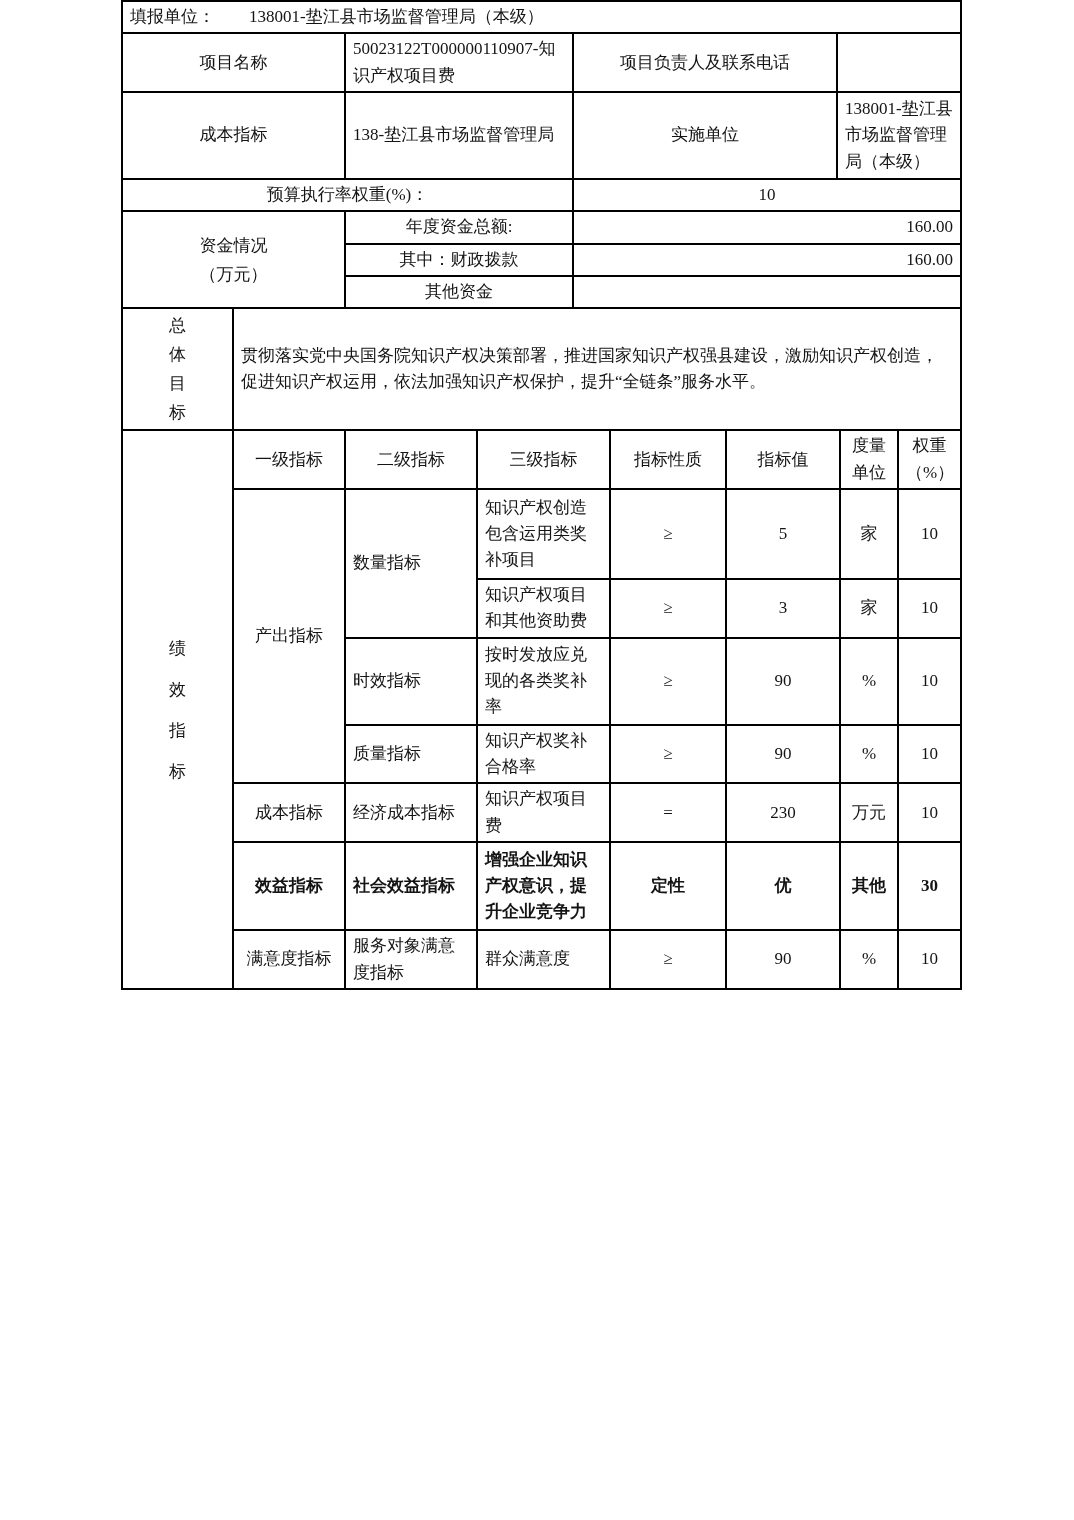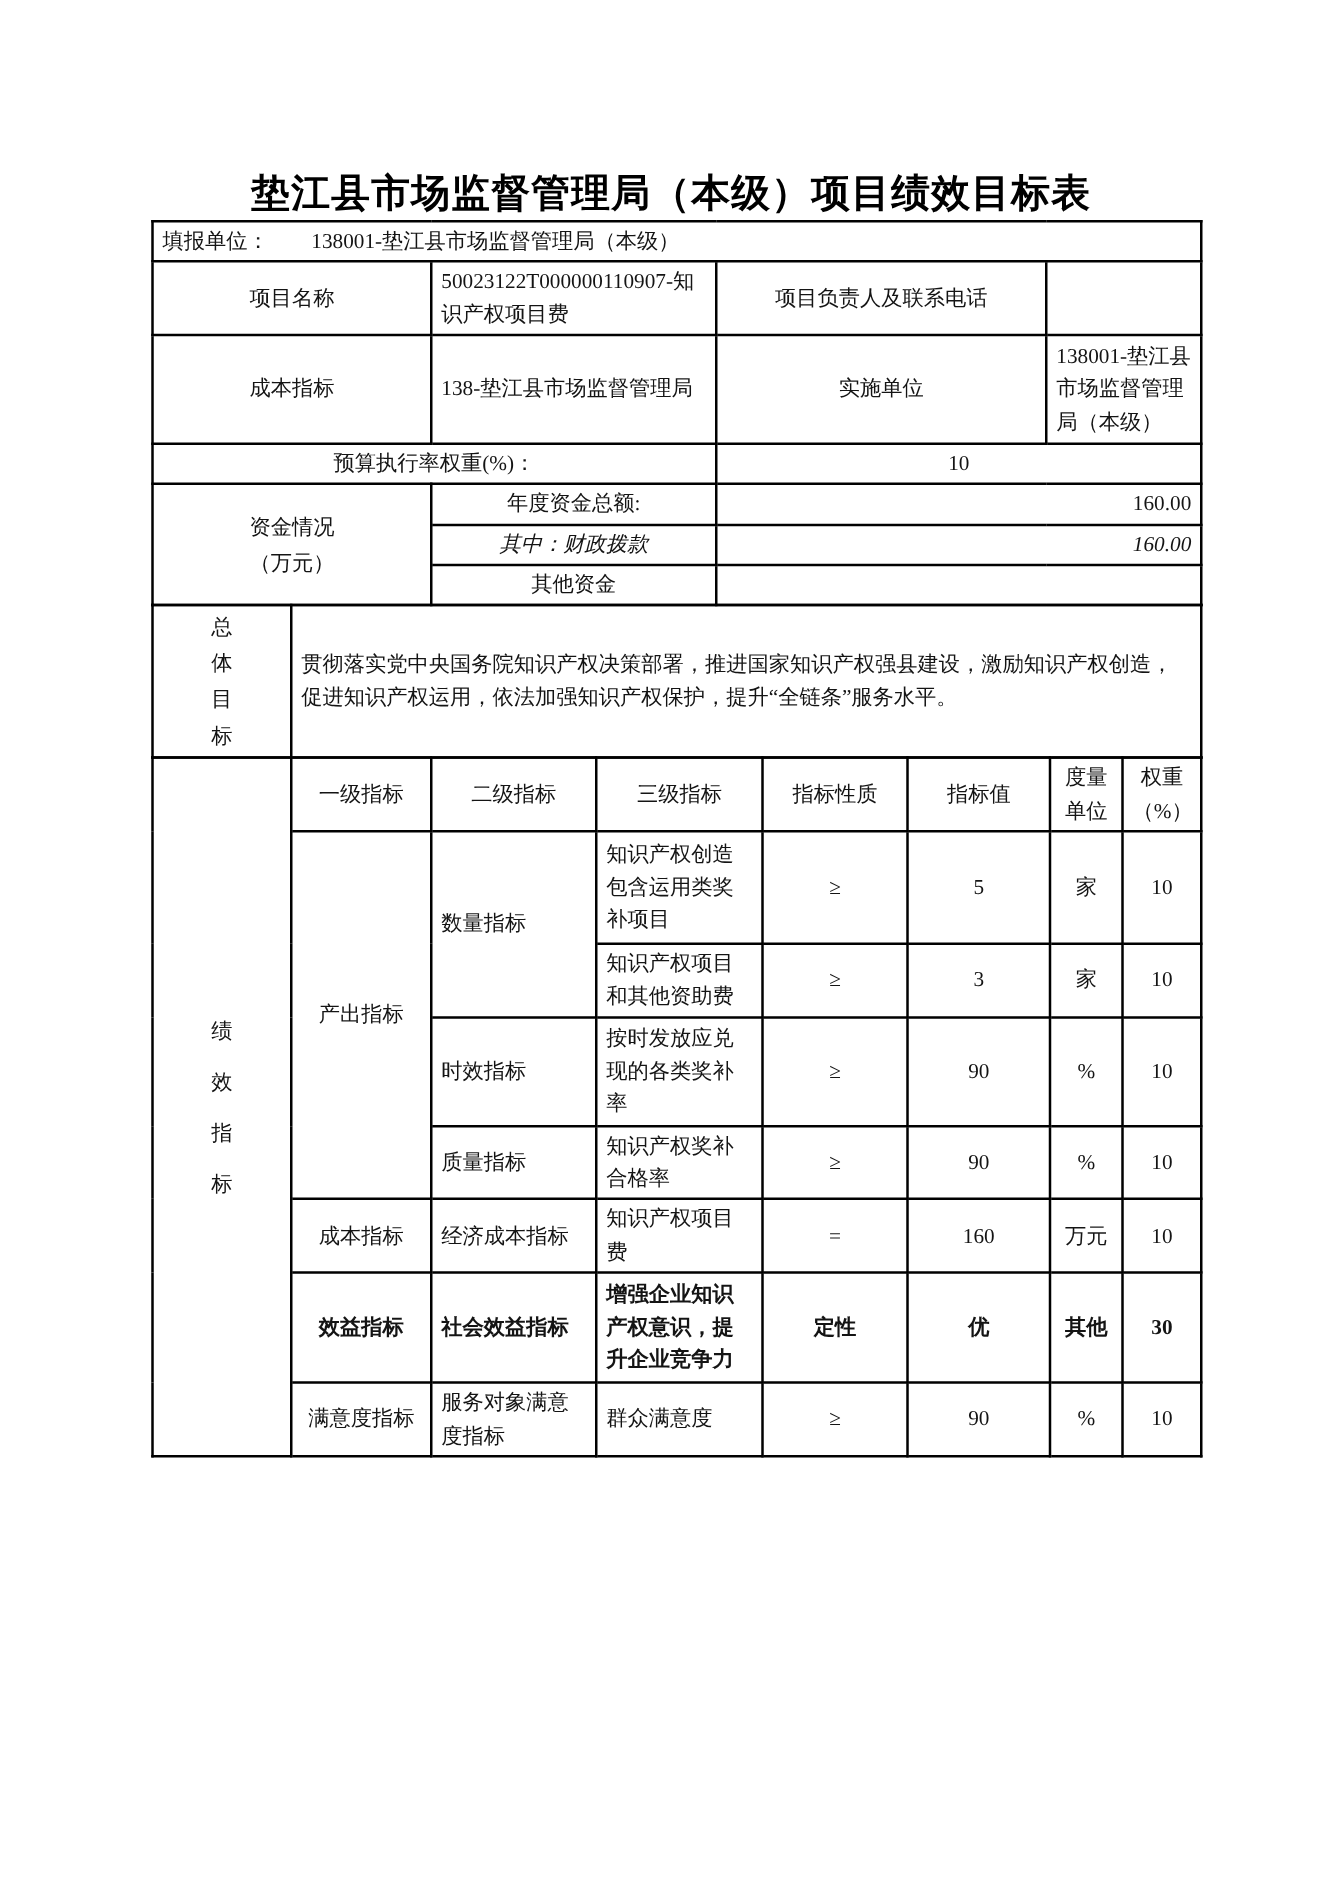--- a/index.html
+++ b/index.html
@@ -56,38 +56,37 @@
   .goal-chars span { line-height: 29px; }
   .perf-chars span { line-height: 41px; }
   .goal-text { line-height: 38px; padding: 4px 13px; }
   .funds-label span { display: block; line-height: 29px; text-align: center; }
   
   .hA1 td { height: 28px; }
   .hA2 td { height: 57px; }
   .hA3 td { height: 87px; }
   .hA4 td { height: 26px; }
   .hA5 td { height: 26px; }
-  .hA6 td { height: 28px; font-style: italic; }
+  .hA6 td { height: 28px; }
   .hA7 td { height: 29px; }
   .hB1 td { height: 118px; }
   .hC0 td { height: 53px; }
   .hC1 td { height: 90px; }
   .hC2 td { height: 57px; }
   .hC3 td { height: 87px; }
   .hC4 td { height: 56px; }
   .hC5 td { height: 57px; }
   .hC6 td { height: 88px; font-weight: bold; }
   .hC7 td { height: 54px; }
 </style>
 </head>
 <body>
 
 <div class="page">
 
-  <h1 class="page-title">垫江县市场监督管理局（本级）项目绩效目标表</h1>
 
   <table class="tbl">
     <colgroup>
       <col style="width:223px">
         <col style="width:228px">
         <col style="width:264px">
         <col style="width:124px">
     </colgroup>
     <tbody>
         <tr class="hA1">
@@ -205,21 +204,21 @@
       <td class="ac">≥</td>
       <td class="ac">90</td>
       <td class="ac">%</td>
       <td class="ac">10</td>
     </tr>
     <tr class="hC5">
       <td class="ac">成本指标</td>
       <td class="al">经济成本指标</td>
       <td class="al lh30">知识产权项目费</td>
       <td class="ac">=</td>
-      <td class="ac">160</td>
+      <td class="ac">230</td>
       <td class="ac">万元</td>
       <td class="ac">10</td>
     </tr>
     <tr class="hC6">
       <td class="ac">效益指标</td>
       <td class="al">社会效益指标</td>
       <td class="al lh30">增强企业知识产权意识，提升企业竞争力</td>
       <td class="ac">定性</td>
       <td class="ac">优</td>
       <td class="ac">其他</td>

